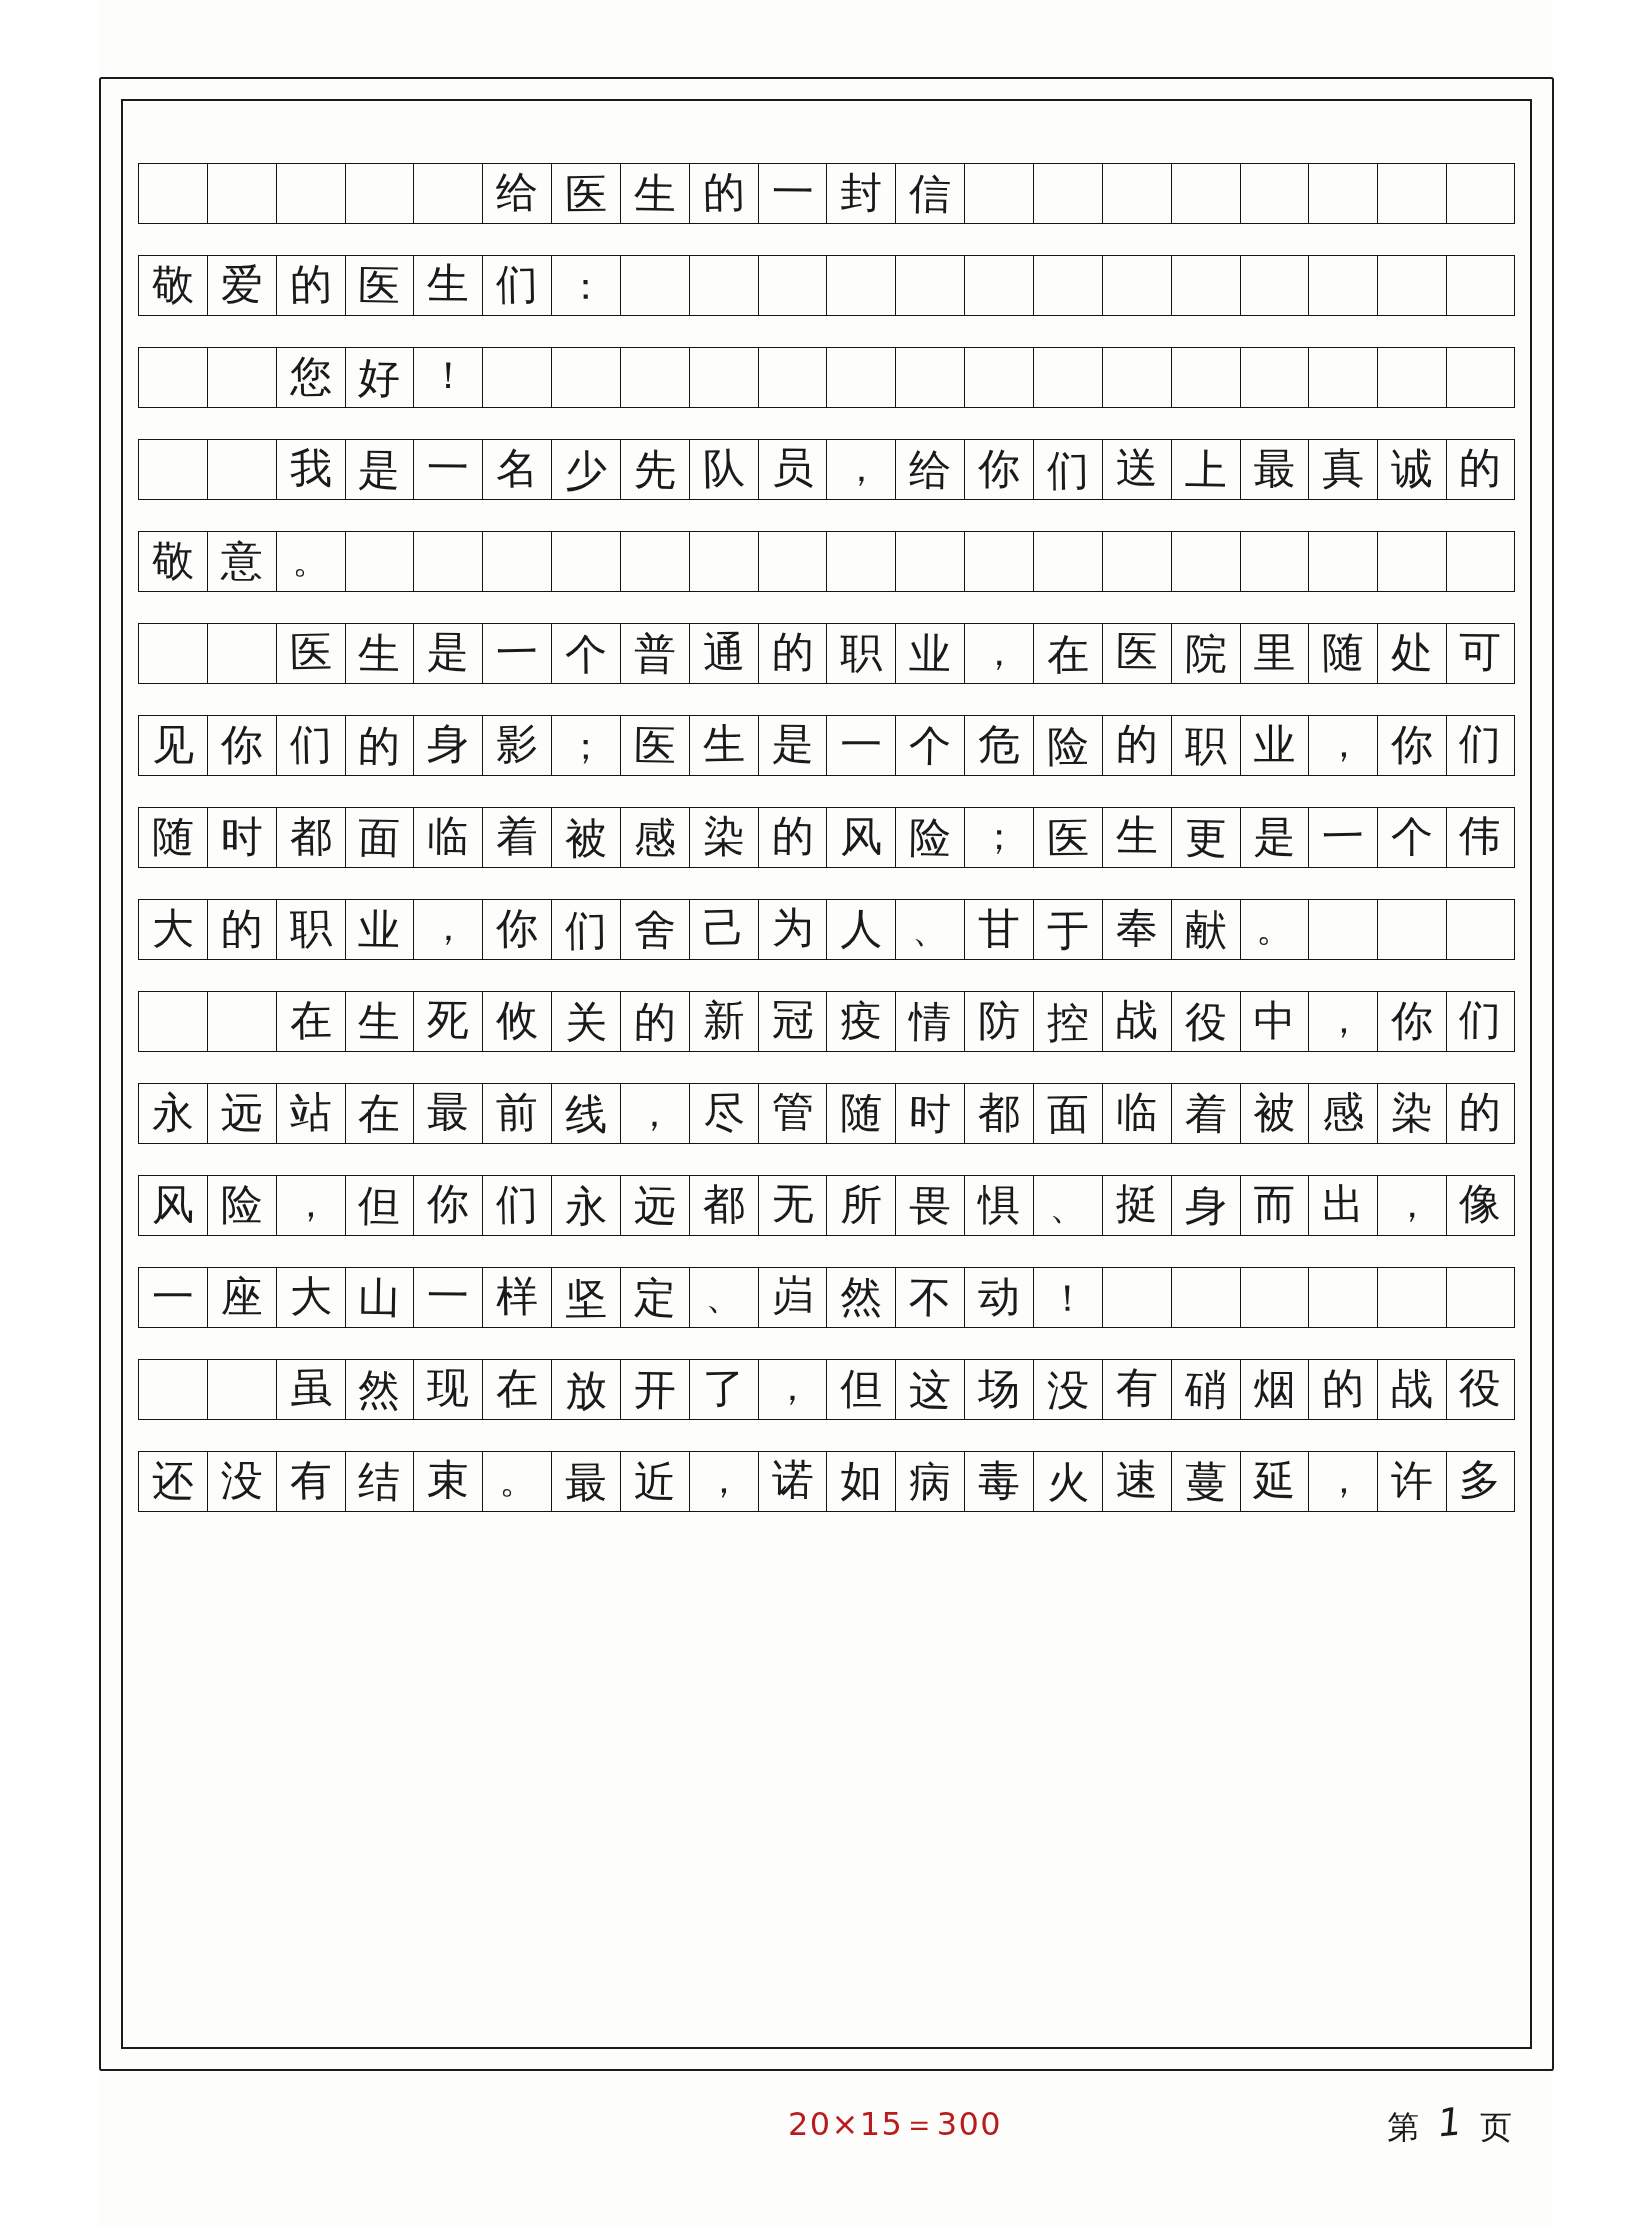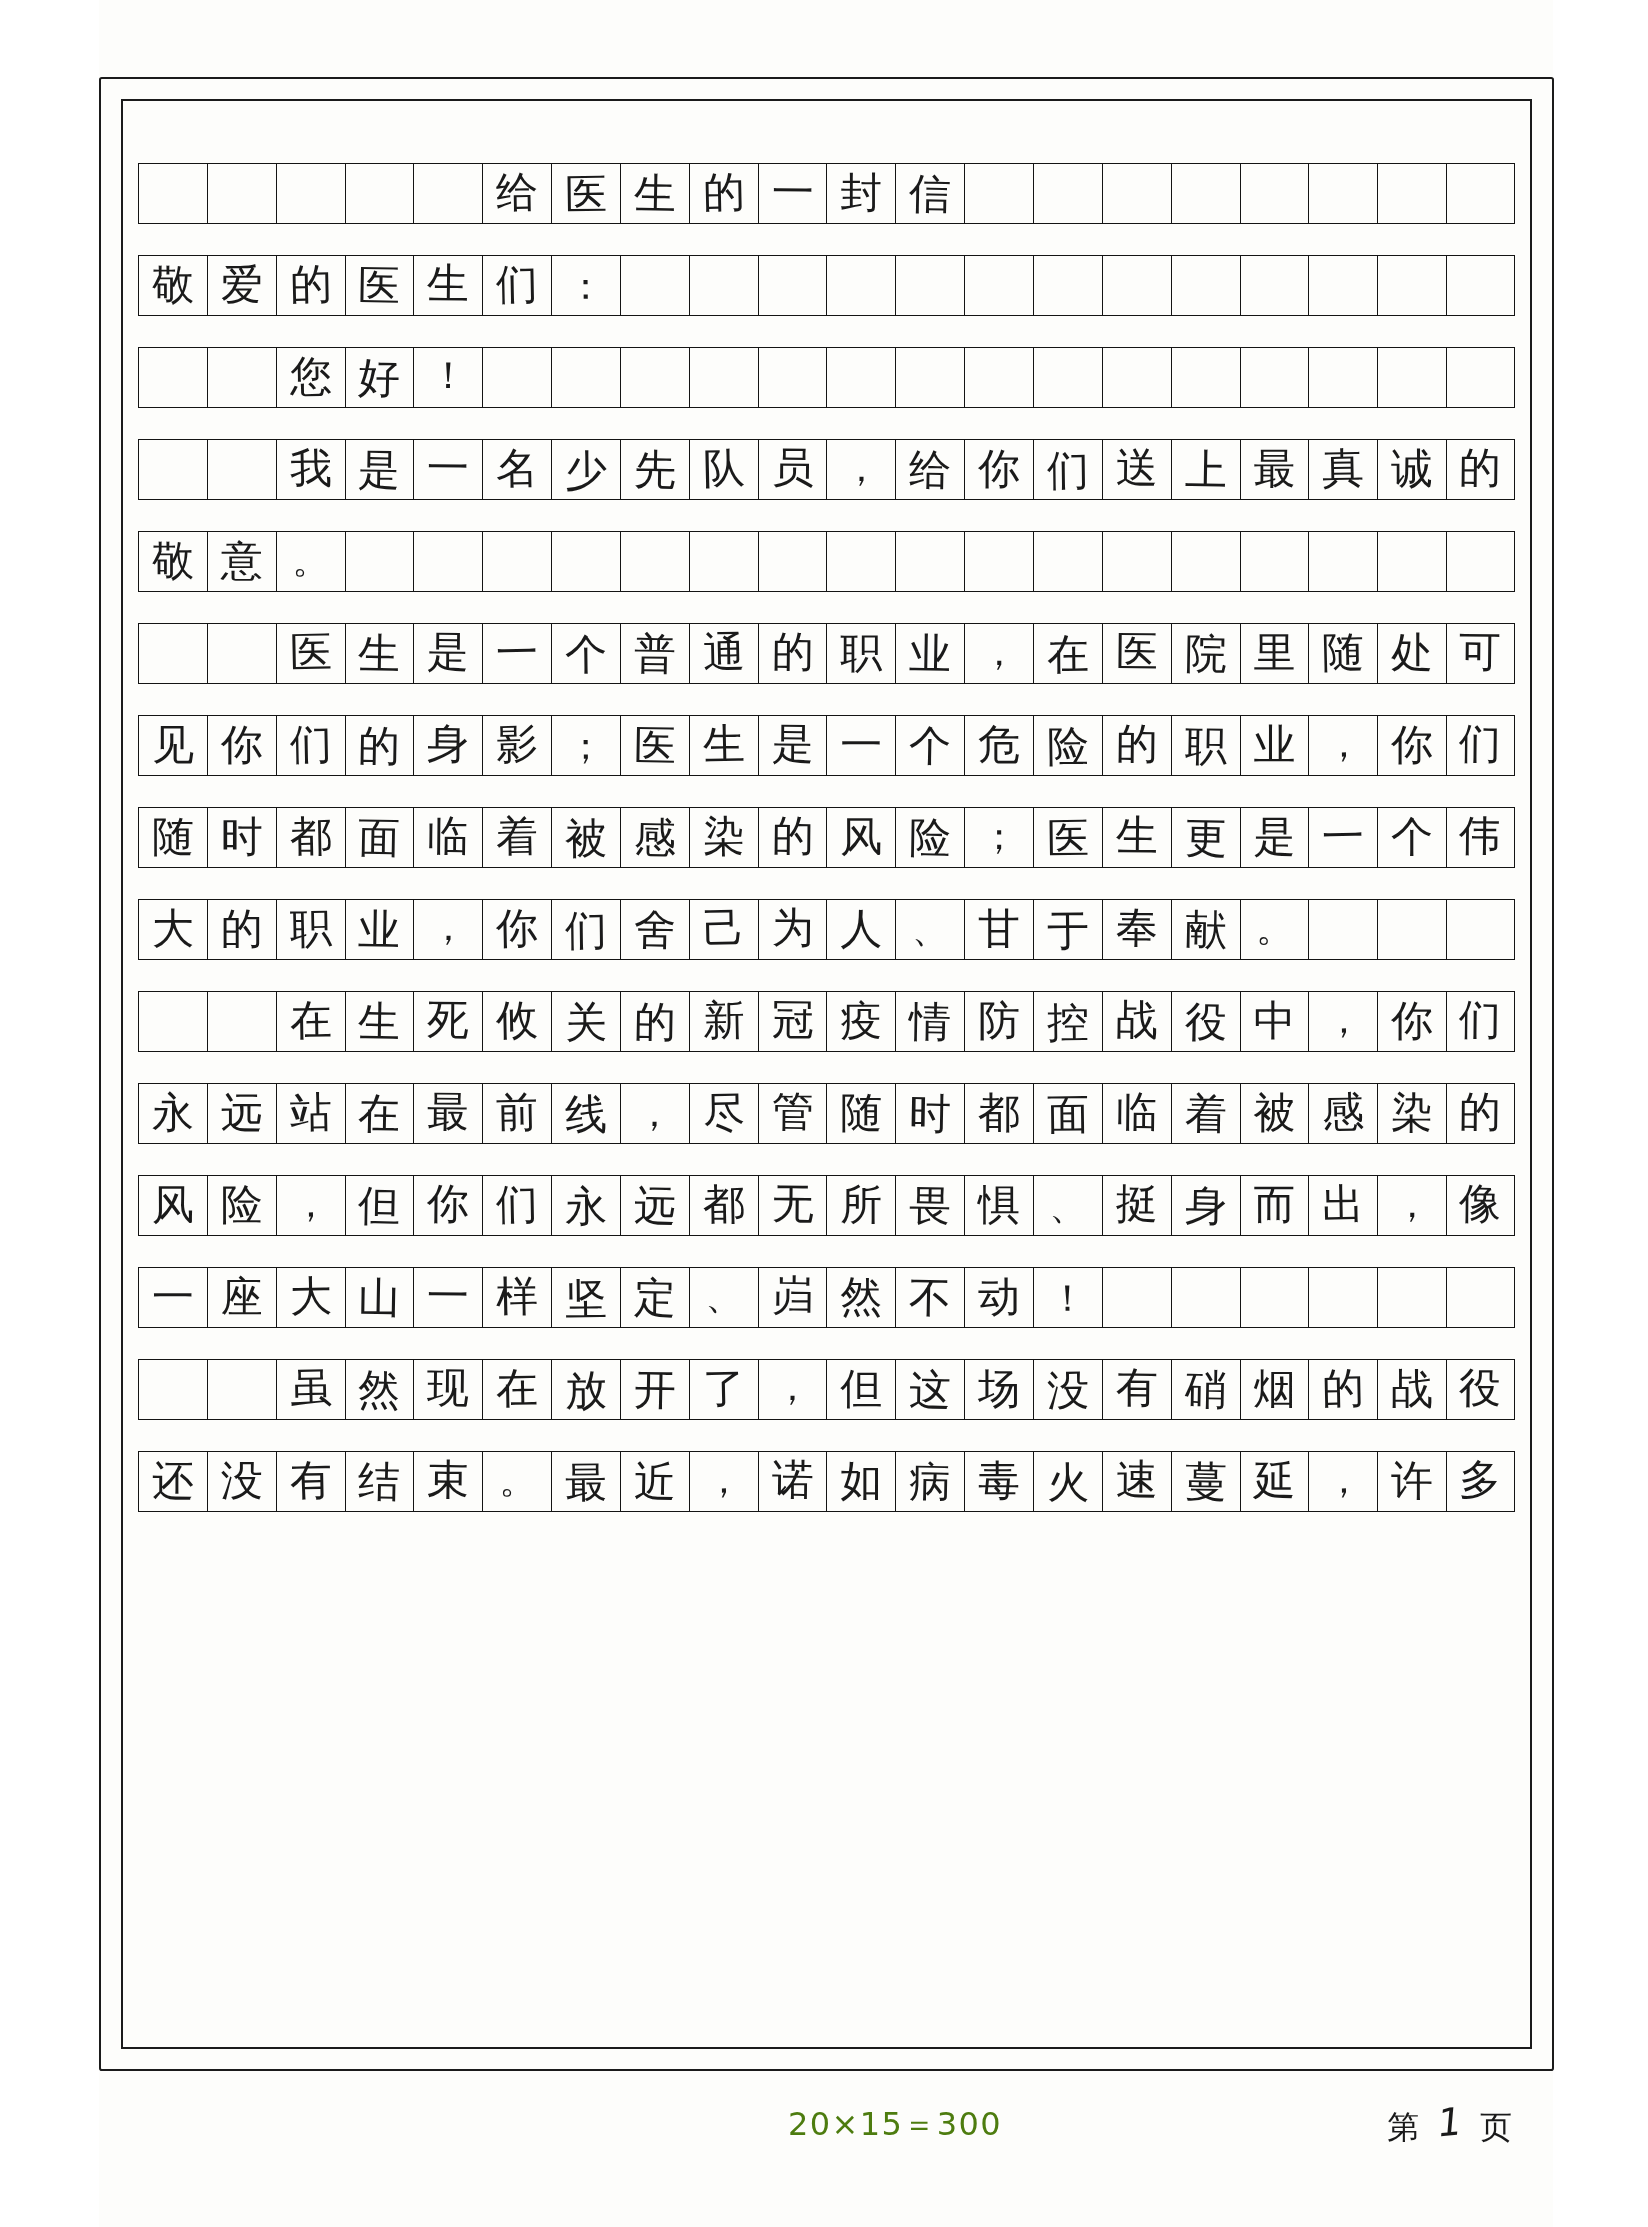--- a/index.html
+++ b/index.html
@@ -100,21 +100,21 @@
     width: 1455px;
     height: 63px;
   }
   .footer-count {
     position: absolute;
     left: 796px;
     top: 7px;
     transform: translateX(-50%);
     font-family: "DejaVu Sans", sans-serif;
     font-size: 32px;
-    color: #4d7c0f;
+    color: #b91c1c;
     letter-spacing: 1.4px;
   }
   .footer-page {
     position: absolute;
     right: 42px;
     top: 7px;
     font-family: "DejaVu Sans", sans-serif;
     font-size: 32px;
     color: #1a1a1a;
     display: flex;

